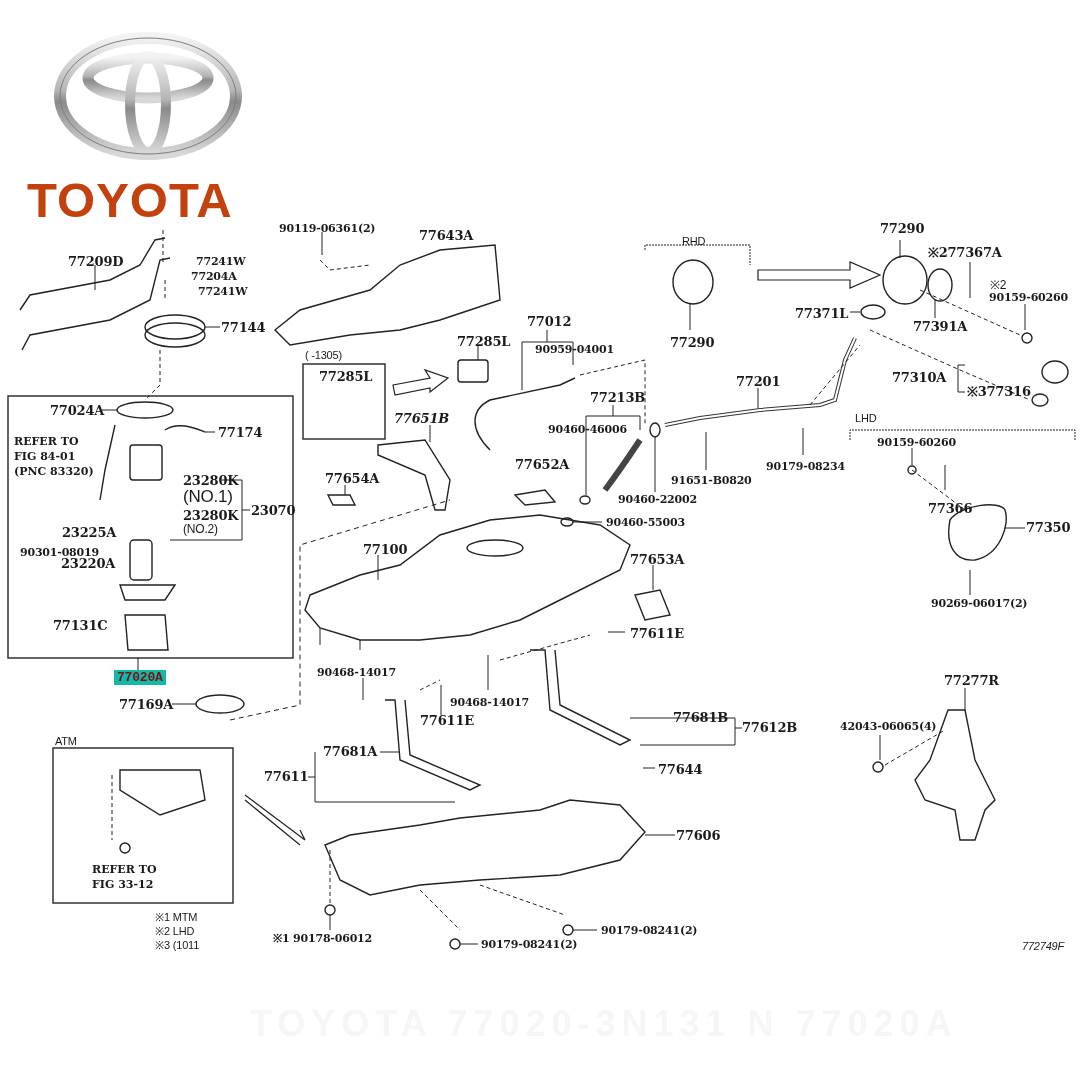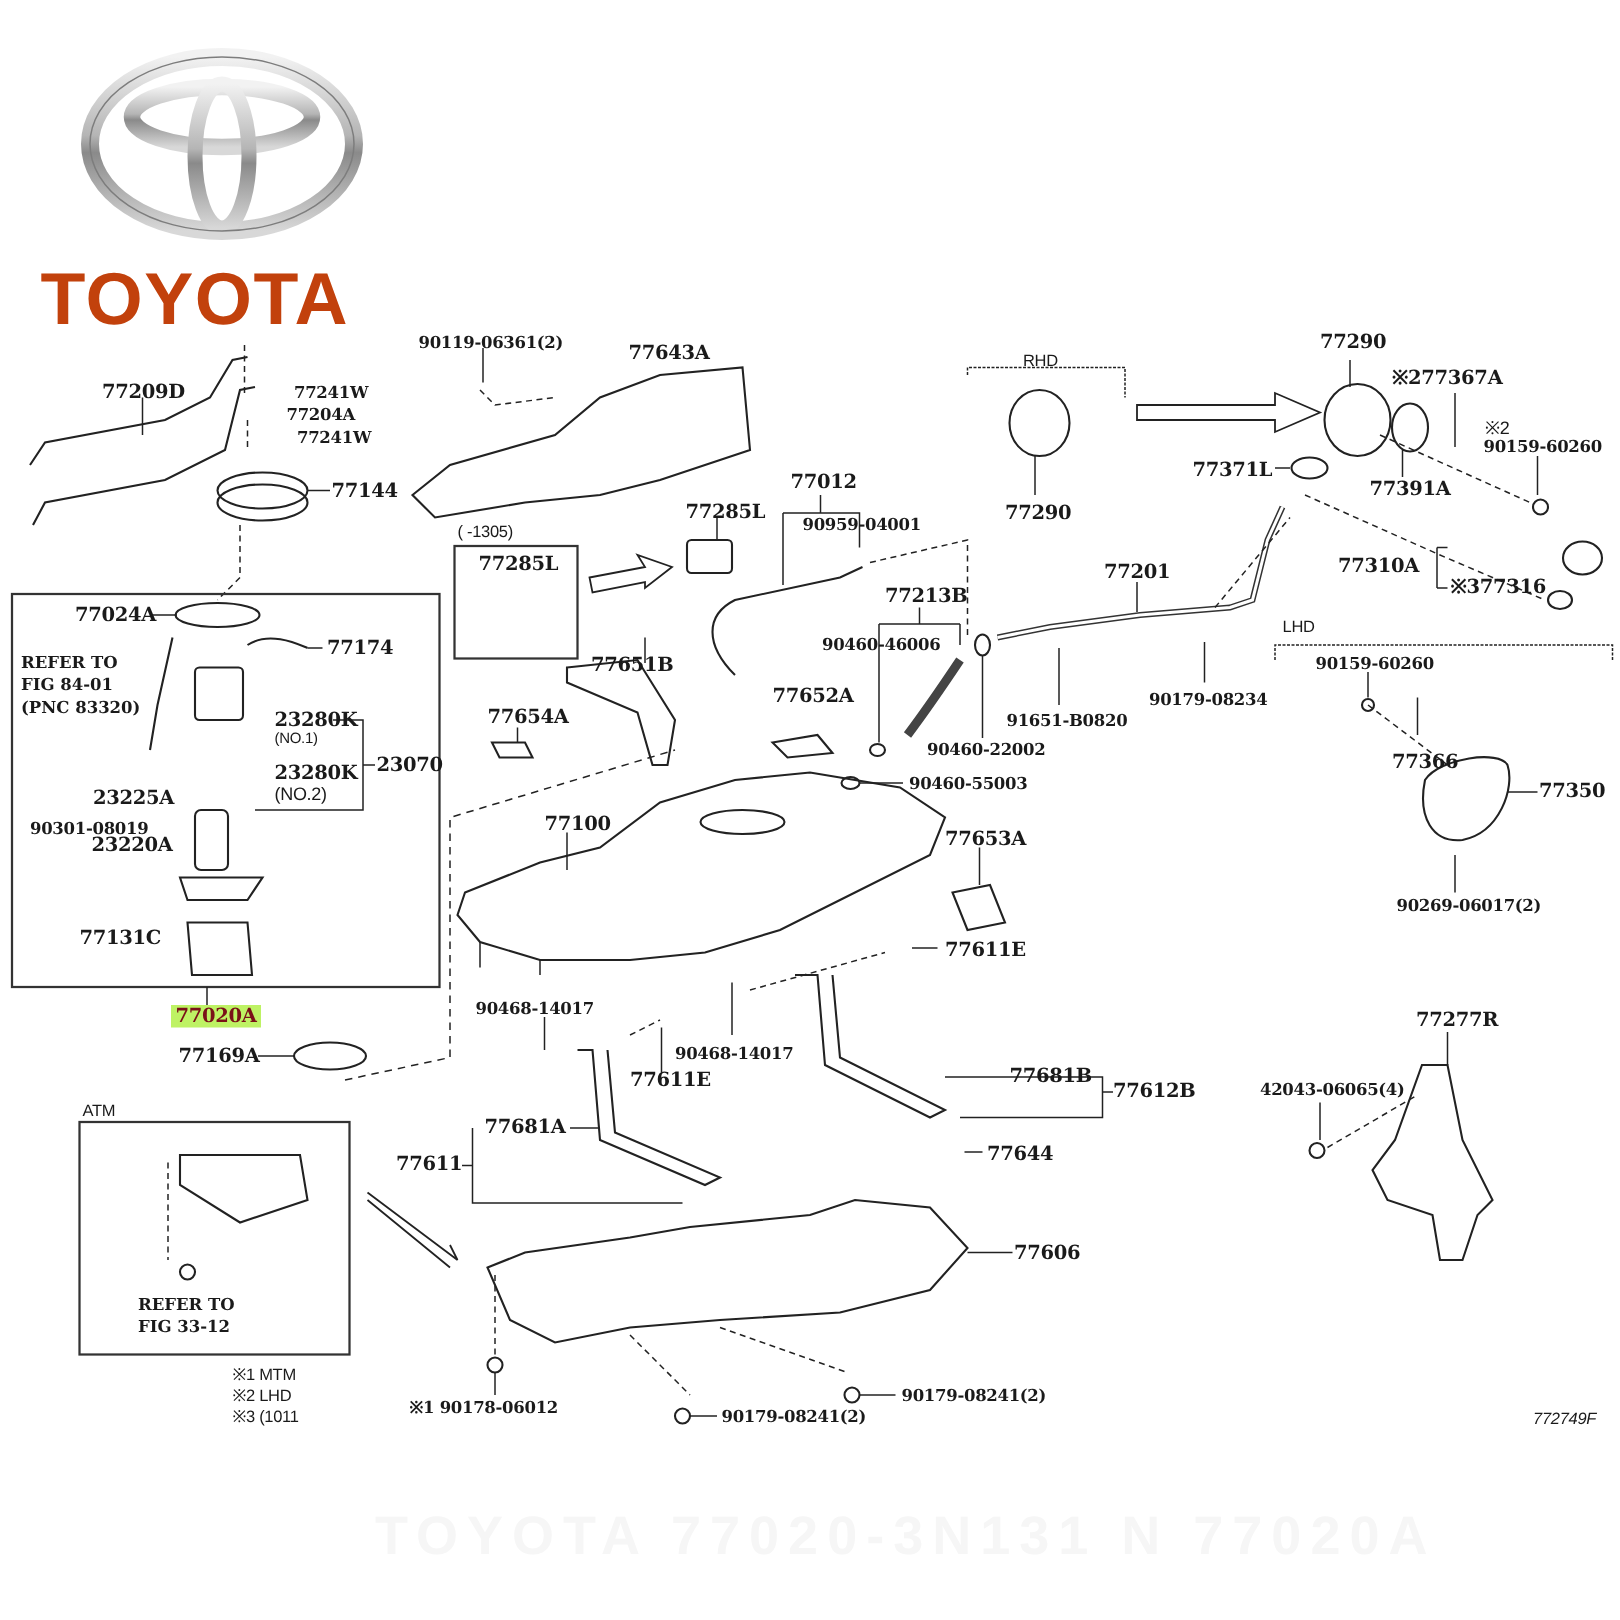--- a/index.html
+++ b/index.html
@@ -1,20 +1,20 @@
 <!DOCTYPE html>
 <html><head>
 <meta charset="utf-8">
 <style>
   html, body { margin: 0; padding: 0; background: #ffffff; }
   body { width: 1080px; height: 1080px; position: relative; overflow: hidden; font-family: "DejaVu Sans Mono", monospace; color: #1a1a1a; }
   .lbl { position: absolute; font-family: "DejaVu Serif", serif; font-weight: bold; font-size: 13px; white-space: nowrap; letter-spacing: -0.2px; line-height: 1; }
   .lbl.sm { font-size: 11px; }
   .lbl.sans { font-family: "Liberation Sans", sans-serif; font-weight: normal; font-size: 11px; }
-  .lbl.hl { background: #bef264; color: #7a1118; padding: 1px 3px; }
+  .lbl.hl { background: #14b8a6; color: #7a1118; padding: 1px 3px; font-family: Liberation Mono, monospace; }
   .note { position: absolute; font-family: "DejaVu Serif", serif; font-weight: bold; font-size: 11px; line-height: 15px; white-space: nowrap; }
   svg.draw { position: absolute; left: 0; top: 0; }
   .brand { position: absolute; left: 27px; top: 176px; font-family: "Liberation Sans", sans-serif; font-weight: bold; font-size: 49px; color: #c2410c; letter-spacing: 1px; line-height: 1; }
   .watermark { position: absolute; left: 250px; top: 1003px; font-family: "Liberation Sans", sans-serif; font-weight: bold; font-size: 36px; color: #f6f6f6; letter-spacing: 6px; }
 </style>
 </head>
 <body>
 
 <svg class="draw" width="1080" height="1080" viewBox="0 0 1080 1080" style="pointer-events:none">
   <defs>
@@ -198,36 +198,36 @@
 <div class="lbl sans" style="left:305px;top:350px;">(      -1305)</div>
 
 <div class="lbl" style="left:68px;top:255px;">77209D</div>
 <div class="lbl sm" style="left:196px;top:256px;">77241W</div>
 <div class="lbl sm" style="left:191px;top:271px;">77204A</div>
 <div class="lbl sm" style="left:198px;top:286px;">77241W</div>
 <div class="lbl" style="left:221px;top:321px;">77144</div>
 <div class="lbl" style="left:50px;top:404px;">77024A</div>
 <div class="lbl" style="left:218px;top:426px;">77174</div>
 <div class="lbl" style="left:183px;top:474px;">23280K</div>
-<div class="lbl sans" style="left:183px;top:488px;font-size:10px;">(NO.1)</div>
+<div class="lbl sans" style="left:183px;top:488px;font-size:17px;">(NO.1)</div>
 <div class="lbl sm" style="left:20px;top:506px;margin-top:41px;">90301-08019</div>
 <div class="lbl" style="left:183px;top:509px;">23280K</div>
 <div class="lbl sans" style="left:183px;top:523px;font-size:12px;">(NO.2)</div>
 <div class="lbl" style="left:251px;top:504px;">23070</div>
 <div class="lbl" style="left:62px;top:526px;">23225A</div>
 <div class="lbl" style="left:61px;top:557px;">23220A</div>
 <div class="lbl" style="left:53px;top:619px;">77131C</div>
 <div class="lbl hl" style="left:114px;top:670px;">77020A</div>
 <div class="lbl" style="left:119px;top:698px;">77169A</div>
 
 <div class="lbl sm" style="left:279px;top:223px;">90119-06361(2)</div>
 <div class="lbl" style="left:419px;top:229px;">77643A</div>
 <div class="lbl" style="left:457px;top:335px;">77285L</div>
 <div class="lbl" style="left:319px;top:370px;">77285L</div>
-<div class="lbl" style="left:394px;top:437px;">77651B</div>
+<div class="lbl" style="left:394px;top:412px;font-style:italic;">77651B</div>
 <div class="lbl" style="left:325px;top:472px;">77654A</div>
 <div class="lbl" style="left:363px;top:543px;">77100</div>
 
 <div class="lbl" style="left:527px;top:315px;">77012</div>
 <div class="lbl sm" style="left:535px;top:344px;">90959-04001</div>
 <div class="lbl" style="left:590px;top:391px;">77213B</div>
 <div class="lbl sm" style="left:548px;top:424px;">90460-46006</div>
 <div class="lbl" style="left:515px;top:458px;">77652A</div>
 <div class="lbl sm" style="left:618px;top:494px;">90460-22002</div>
 <div class="lbl sm" style="left:606px;top:517px;text-align:center;">90460-55003</div>

